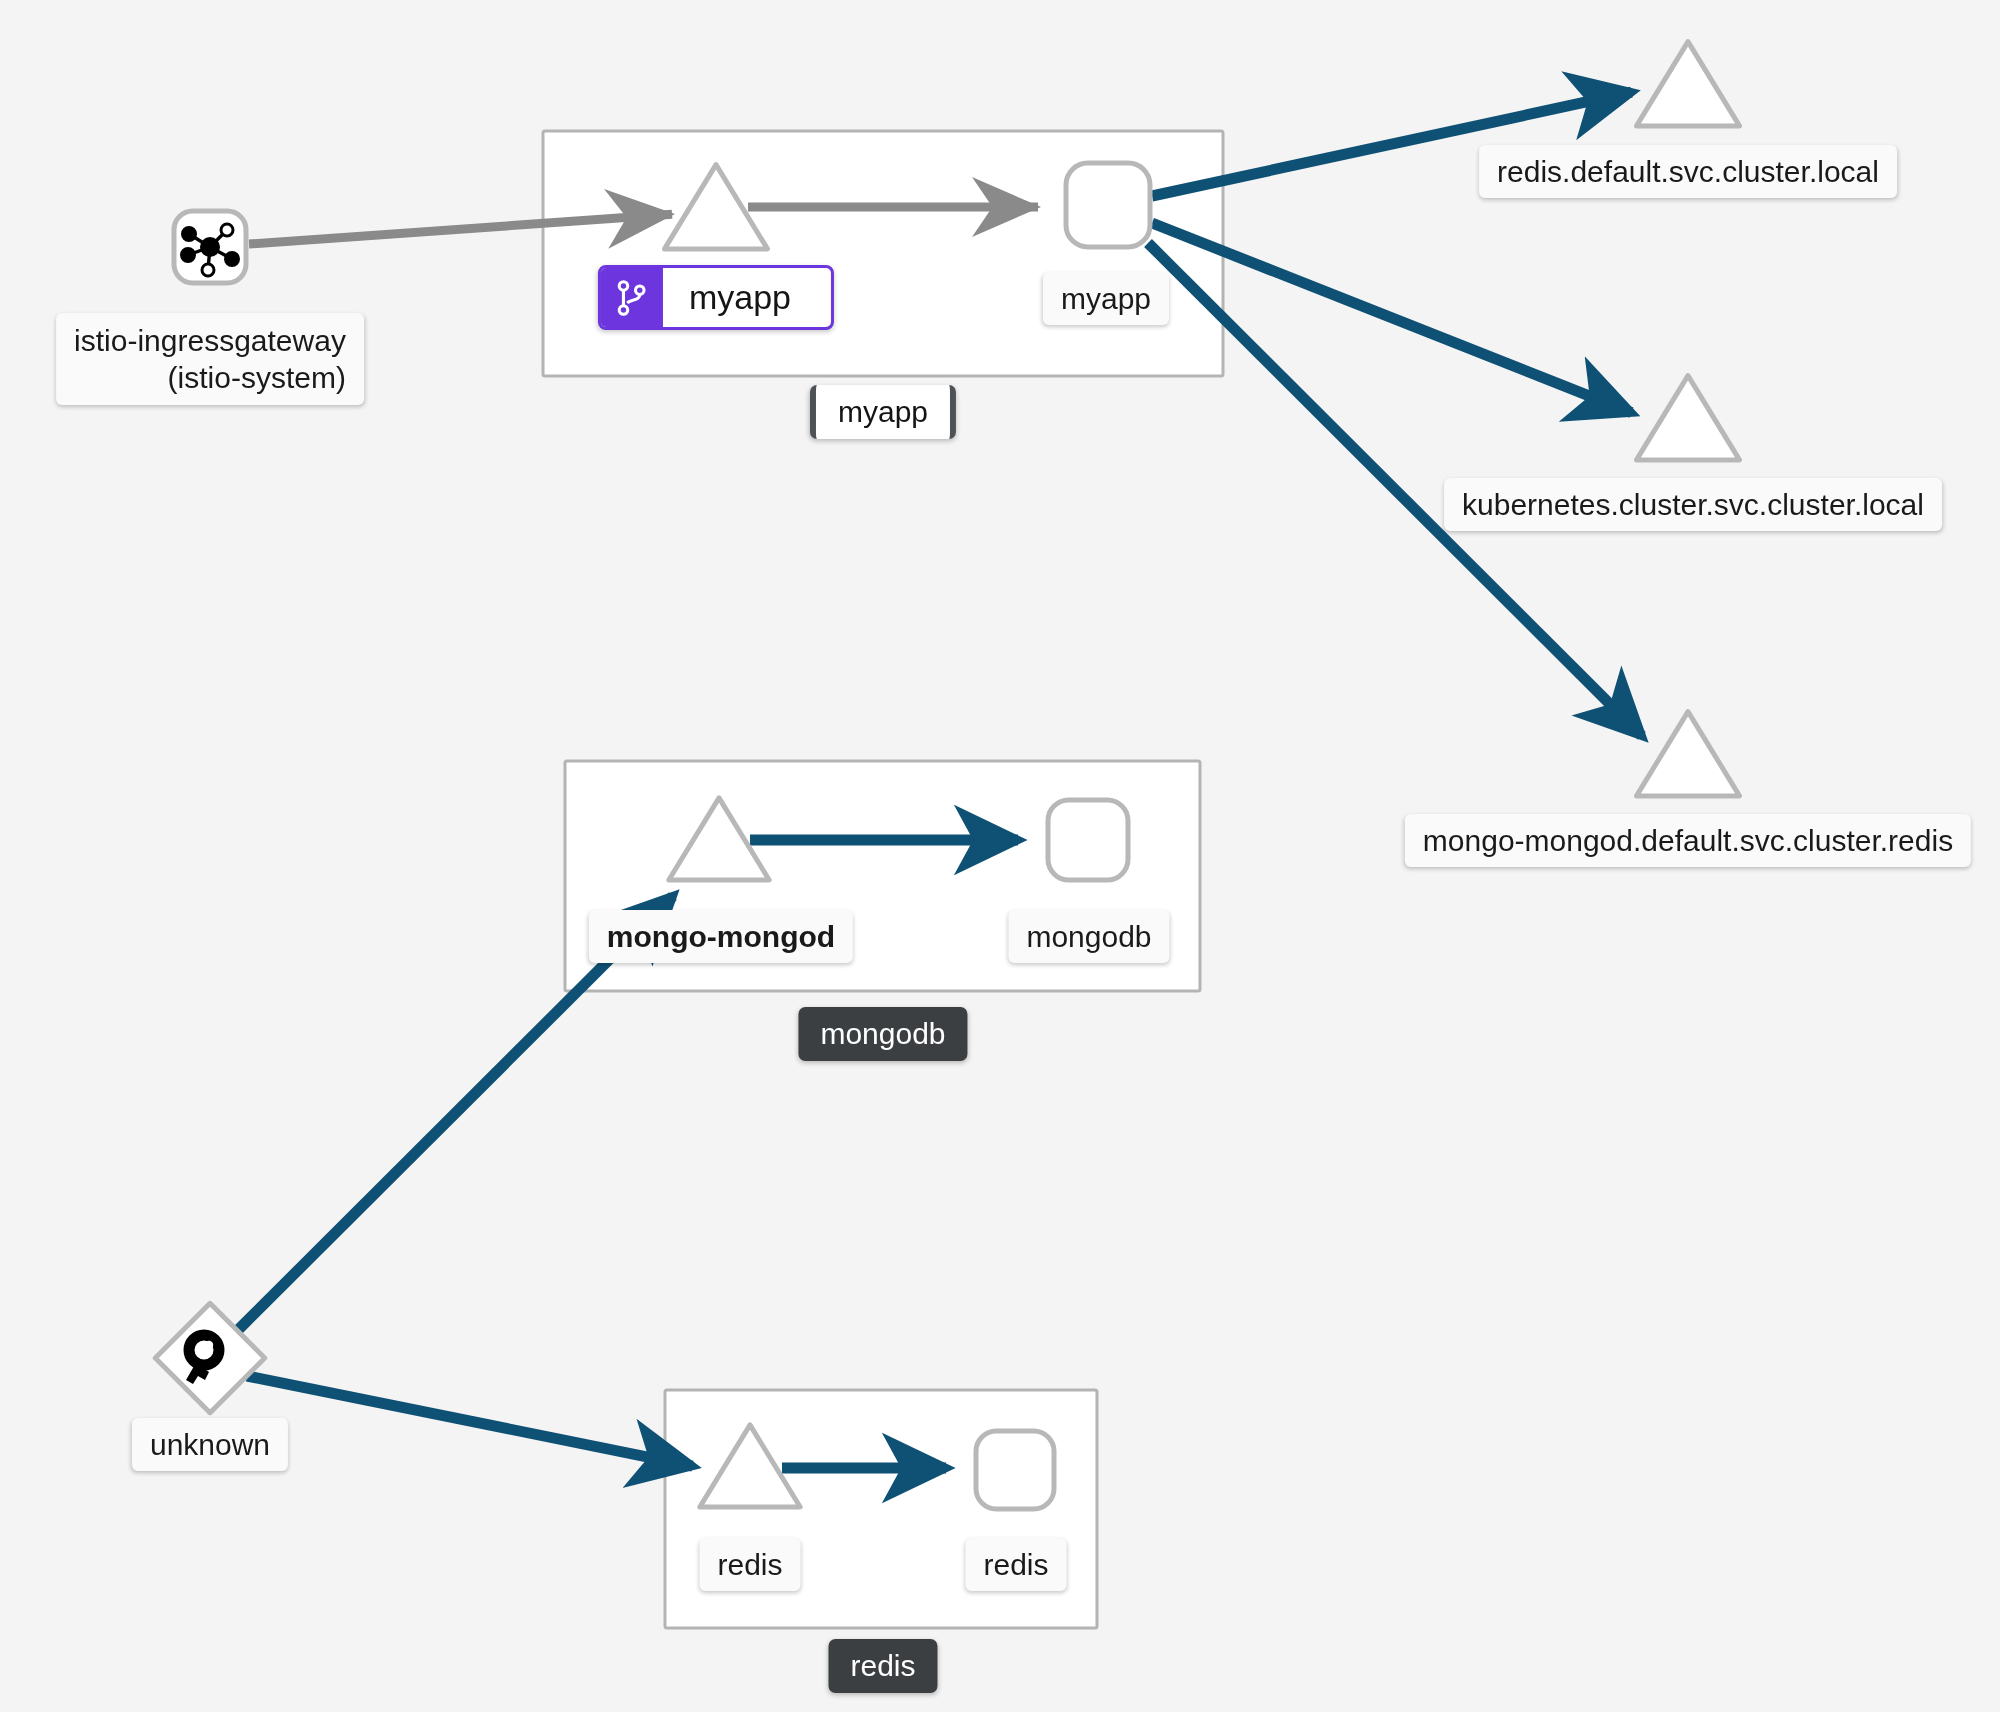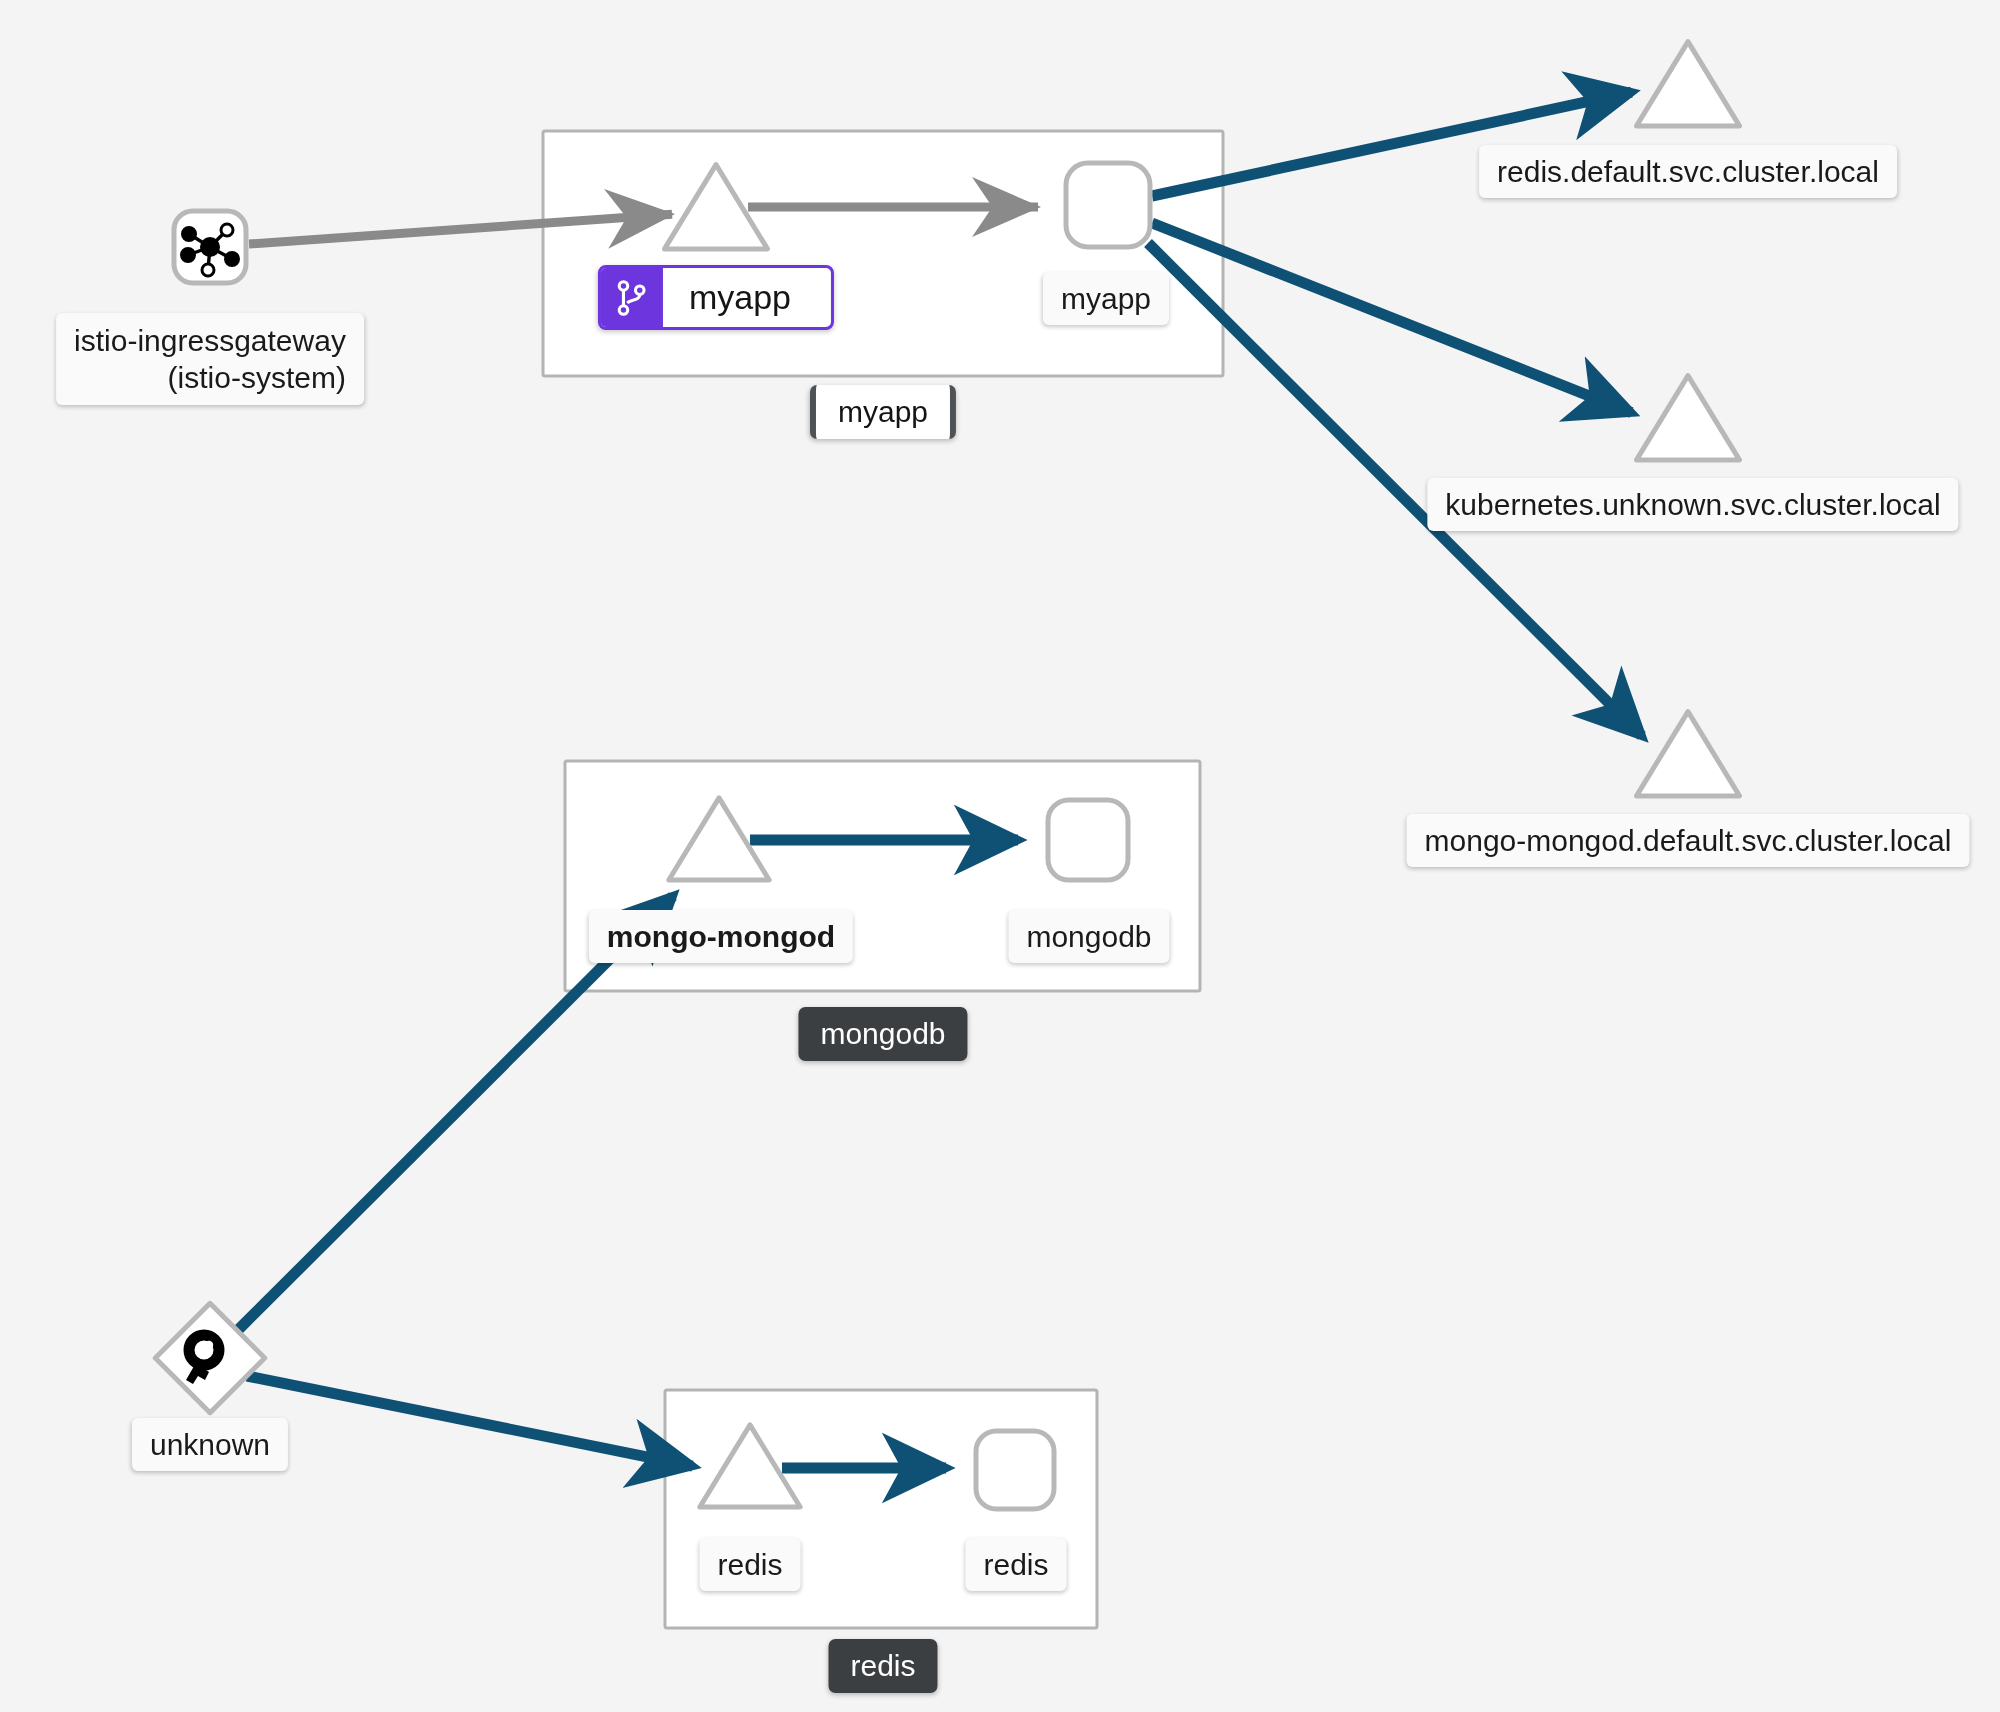--- a/index.html
+++ b/index.html
@@ -192,21 +192,21 @@
             <circle cx="6" cy="21.5" r="3" fill="none" stroke="#fff" stroke-width="2.2"></circle>
             <circle cx="17.5" cy="7.5" r="3" fill="none" stroke="#fff" stroke-width="2.2"></circle>
             <path d="M6 7.5 L6 18.5" stroke="#fff" stroke-width="2.2" fill="none"></path>
             <path d="M17.5 10.5 C17.5 15 12 13.5 8.6 16.4" stroke="#fff" stroke-width="2.2" fill="none"></path>
           </svg>
         </span>
         <span class="badge-text">myapp</span>
       </div>
       <div class="node-label" style="left: 1106px; top: 272px;">myapp</div>
       <div class="node-label" style="left: 1688px; top: 145px;">redis.default.svc.cluster.local</div>
-      <div class="node-label" style="left: 1693px; top: 478px;">kubernetes.unknown.svc.cluster.local</div>
-      <div class="node-label" style="left: 1688px; top: 814px;">mongo-mongod.default.svc.cluster.local</div>
+      <div class="node-label" style="left: 1693px; top: 478px;">kubernetes.cluster.svc.cluster.local</div>
+      <div class="node-label" style="left: 1688px; top: 814px;">mongo-mongod.default.svc.cluster.redis</div>
       <div class="node-label" style="left: 721px; top: 910px; font-weight: bold;">mongo-mongod</div>
       <div class="node-label" style="left: 1089px; top: 910px;">mongodb</div>
       <div class="node-label" style="left: 210px; top: 1418px;">unknown</div>
       <div class="node-label" style="left: 750px; top: 1538px;">redis</div>
       <div class="node-label" style="left: 1016px; top: 1538px;">redis</div>
     </div>
 </div>
 
 </body></html>

